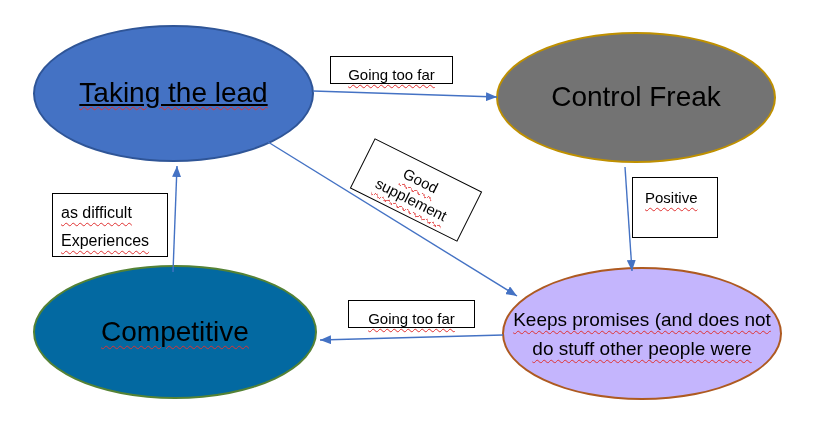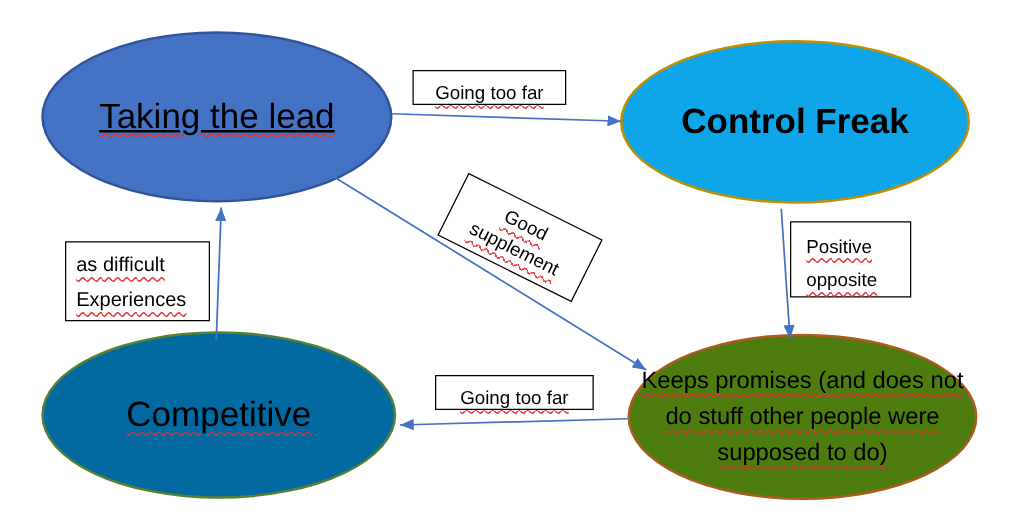--- a/index.html
+++ b/index.html
@@ -55,21 +55,21 @@
     align-items: flex-end;
     justify-content: center;
   }
   #label-going-too-far-top   { left: 330px; top: 56px;  width: 123px; height: 28px; }
   #label-going-too-far-bottom{ left: 348px; top: 300px; width: 127px; height: 28px; }
   #label-experiences {
     left: 52px; top: 193px; width: 116px; height: 64px;
     padding: 5px 0 0 8px; line-height: 28px; font-size: 16px;
   }
   #label-positive-opposite {
-    left: 632px; top: 177px; width: 97px; height: 61px;
+    left: 632px; top: 177px; width: 86px; height: 61px;
     padding: 6px 0 0 12px; line-height: 27px;
   }
   #label-good-supplement {
     left: 356px; top: 162px; width: 120px; height: 56px;
     transform: rotate(26.5deg);
     display: flex; flex-direction: column;
     align-items: center; justify-content: center;
     line-height: 21px; text-align: center;
   }
   .squiggle {
@@ -86,33 +86,32 @@
 </style>
 </head>
 <body>
 
 <div id="stage">
 
   <div class="ellipse" id="node-taking-the-lead" style="background-color: rgb(68, 114, 196); border-color: rgb(47, 85, 151); text-decoration: underline;">
     <span class="node-label squiggle" style="text-decoration-color: rgb(224, 49, 49);">Taking the lead</span>
   </div>
 
-  <div class="ellipse" id="node-control-freak" style="background-color: #0ea5e9; border-color: rgb(191, 144, 0); font-weight: bold;">
+  <div class="ellipse" id="node-control-freak" style="background-color: #737373; border-color: rgb(191, 144, 0);">
     <span class="node-label">Control Freak</span>
   </div>
 
   <div class="ellipse" id="node-competitive" style="background-color: #0369a1; border-color: rgb(84, 130, 53);">
     <span class="node-label squiggle" style="text-decoration-color: rgb(224, 49, 49);">Competitive</span>
   </div>
 
-  <div class="ellipse" id="node-keeps-promises" style="background-color: #4d7c0f; border-color: rgb(174, 90, 33);">
+  <div class="ellipse" id="node-keeps-promises" style="background-color: #c4b5fd; border-color: rgb(174, 90, 33);">
     <div class="node-lines">
       <div class="squiggle" style="text-decoration-color: rgb(224, 49, 49);">Keeps promises (and does not</div>
       <div class="squiggle" style="text-decoration-color: rgb(224, 49, 49);">do stuff other people were</div>
-      <div class="squiggle" style="text-decoration-color: rgb(224, 49, 49);">supposed to do)</div>
     </div>
   </div>
 
   <svg id="edge-layer" width="828" height="423" viewBox="0 0 828 423">
     <defs>
       <marker id="ah" viewBox="0 0 11 9" refX="11" refY="4.5" markerWidth="11" markerHeight="9" markerUnits="userSpaceOnUse" orient="auto">
         <path class="arrow-head" d="M0,0 L11,4.5 L0,9 Z" fill="#4472C4"></path>
       </marker>
     </defs>
     <line class="edge-line" x1="313" y1="91" x2="497" y2="97" marker-end="url(#ah)" stroke="#4472C4"></line>
@@ -126,21 +125,20 @@
     <span class="squiggle" style="text-decoration-color: rgb(224, 49, 49);">Going too far</span>
   </div>
 
   <div class="label-box" id="label-good-supplement">
     <div class="squiggle" style="text-decoration-color: rgb(224, 49, 49);">Good</div>
     <div class="squiggle" style="text-decoration-color: rgb(224, 49, 49);">supplement</div>
   </div>
 
   <div class="label-box" id="label-positive-opposite">
     <div class="squiggle" style="text-decoration-color: rgb(224, 49, 49);">Positive</div>
-    <div class="squiggle" style="text-decoration-color: rgb(224, 49, 49);">opposite</div>
   </div>
 
   <div class="label-box centered" id="label-going-too-far-bottom">
     <span class="squiggle" style="text-decoration-color: rgb(224, 49, 49);">Going too far</span>
   </div>
 
   <div class="label-box" id="label-experiences">
     <div class="squiggle" style="text-decoration-color: rgb(224, 49, 49);">as difficult</div>
     <div class="squiggle" style="text-decoration-color: rgb(224, 49, 49);">Experiences</div>
   </div>

